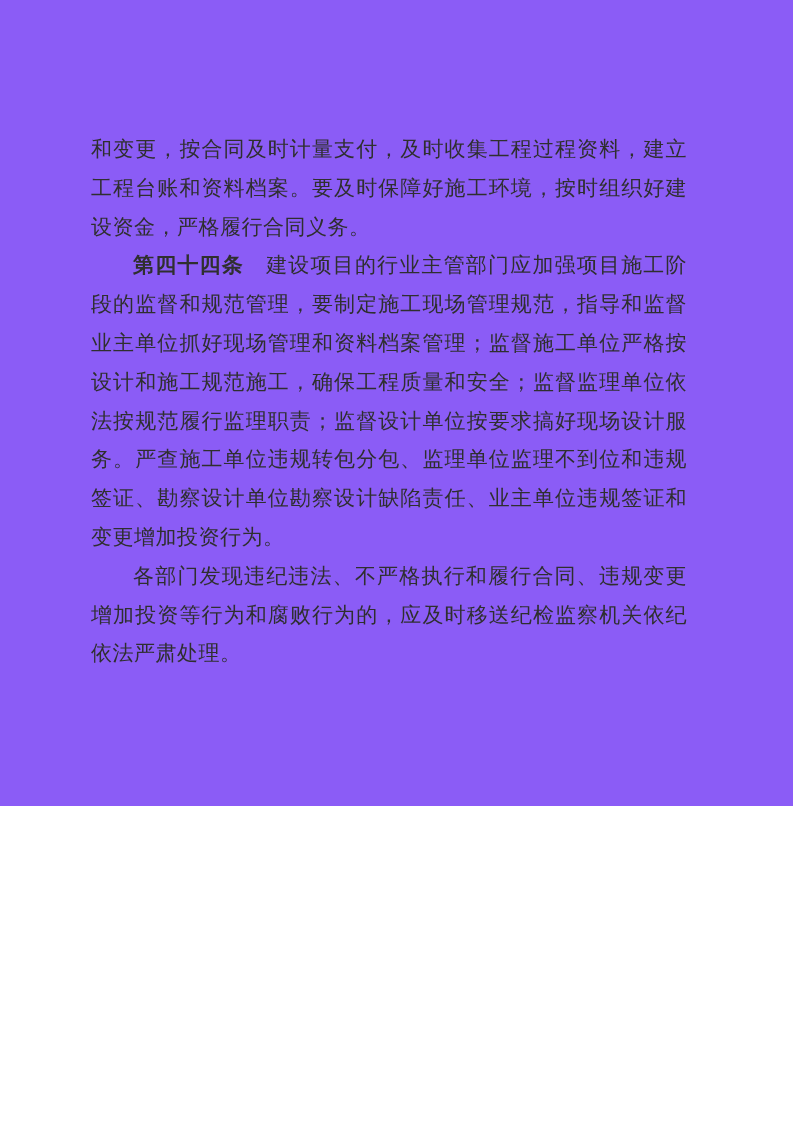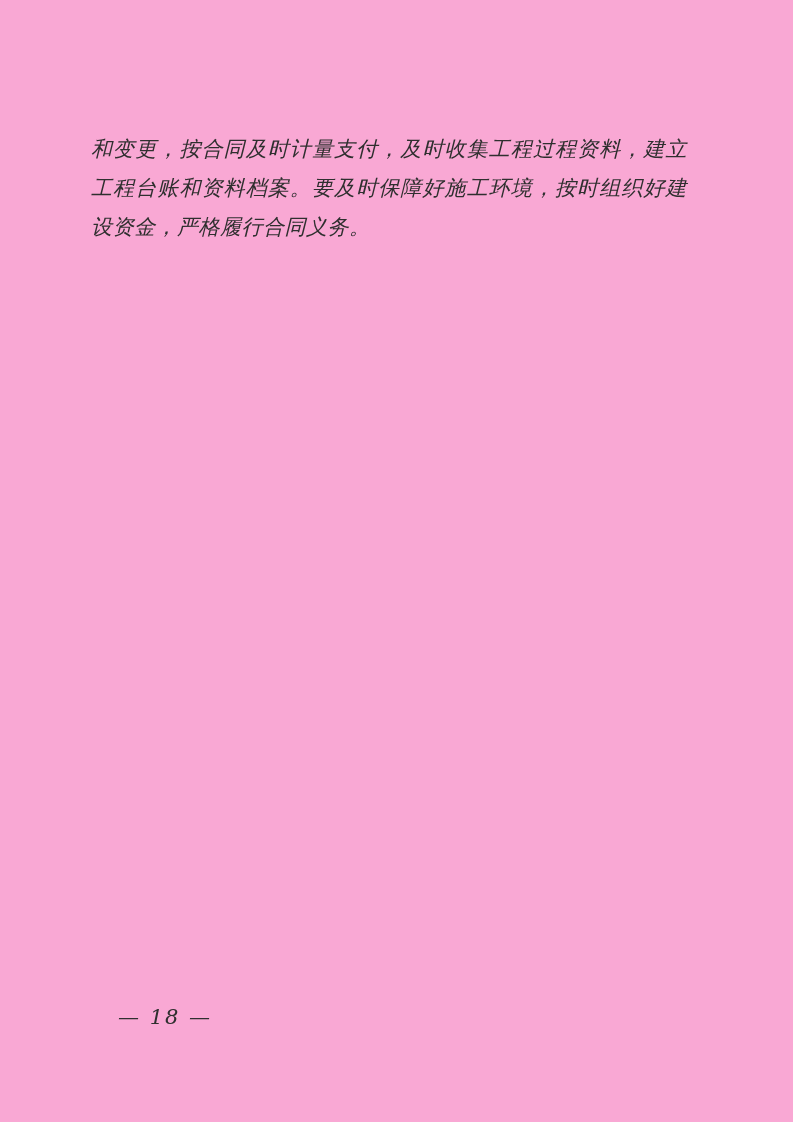--- a/index.html
+++ b/index.html
@@ -3,25 +3,24 @@
 <meta charset="utf-8">
 <style>
   html, body {
     margin: 0;
     padding: 0;
     background: #ffffff;
   }
   .page {
     position: relative;
     width: 793px;
-    height: 1122px;
-    background: #f9a8d4;
+    height: 806px;
+    background: #8b5cf6;
     overflow: hidden;
     font-family: "DejaVu Serif", serif;
-    font-style: italic;
   }
   .content {
     position: absolute;
     left: 91px;
     top: 130px;
     width: 596px;
     font-size: 21px;
     line-height: 38.8px;
     color: #2f2f2f;
     text-align: justify;
@@ -50,21 +49,23 @@
   }
 </style>
 </head>
 <body>
 
 <div class="page">
   <div class="content">
 
     <p class="para"><span class="lead"></span><span>和变更，按合同及时计量支付，及时收集工程过程资料，建立工程台账和资料档案。要及时保障好施工环境，按时组织好建设资金，严格履行合同义务。</span></p>
 
+    <p class="para indent"><span class="lead">第四十四条</span><span>　建设项目的行业主管部门应加强项目施工阶段的监督和规范管理，要制定施工现场管理规范，指导和监督业主单位抓好现场管理和资料档案管理；监督施工单位严格按设计和施工规范施工，确保工程质量和安全；监督监理单位依法按规范履行监理职责；监督设计单位按要求搞好现场设计服务。严查施工单位违规转包分包、监理单位监理不到位和违规签证、勘察设计单位勘察设计缺陷责任、业主单位违规签证和变更增加投资行为。</span></p>
 
 
 
+    <p class="para indent"><span class="lead"></span><span>各部门发现违纪违法、不严格执行和履行合同、违规变更增加投资等行为和腐败行为的，应及时移送纪检监察机关依纪依法严肃处理。</span></p>
 
 
   </div>
 
   <div class="footer">— 18 —</div>
 </div>
 
 </body></html>

